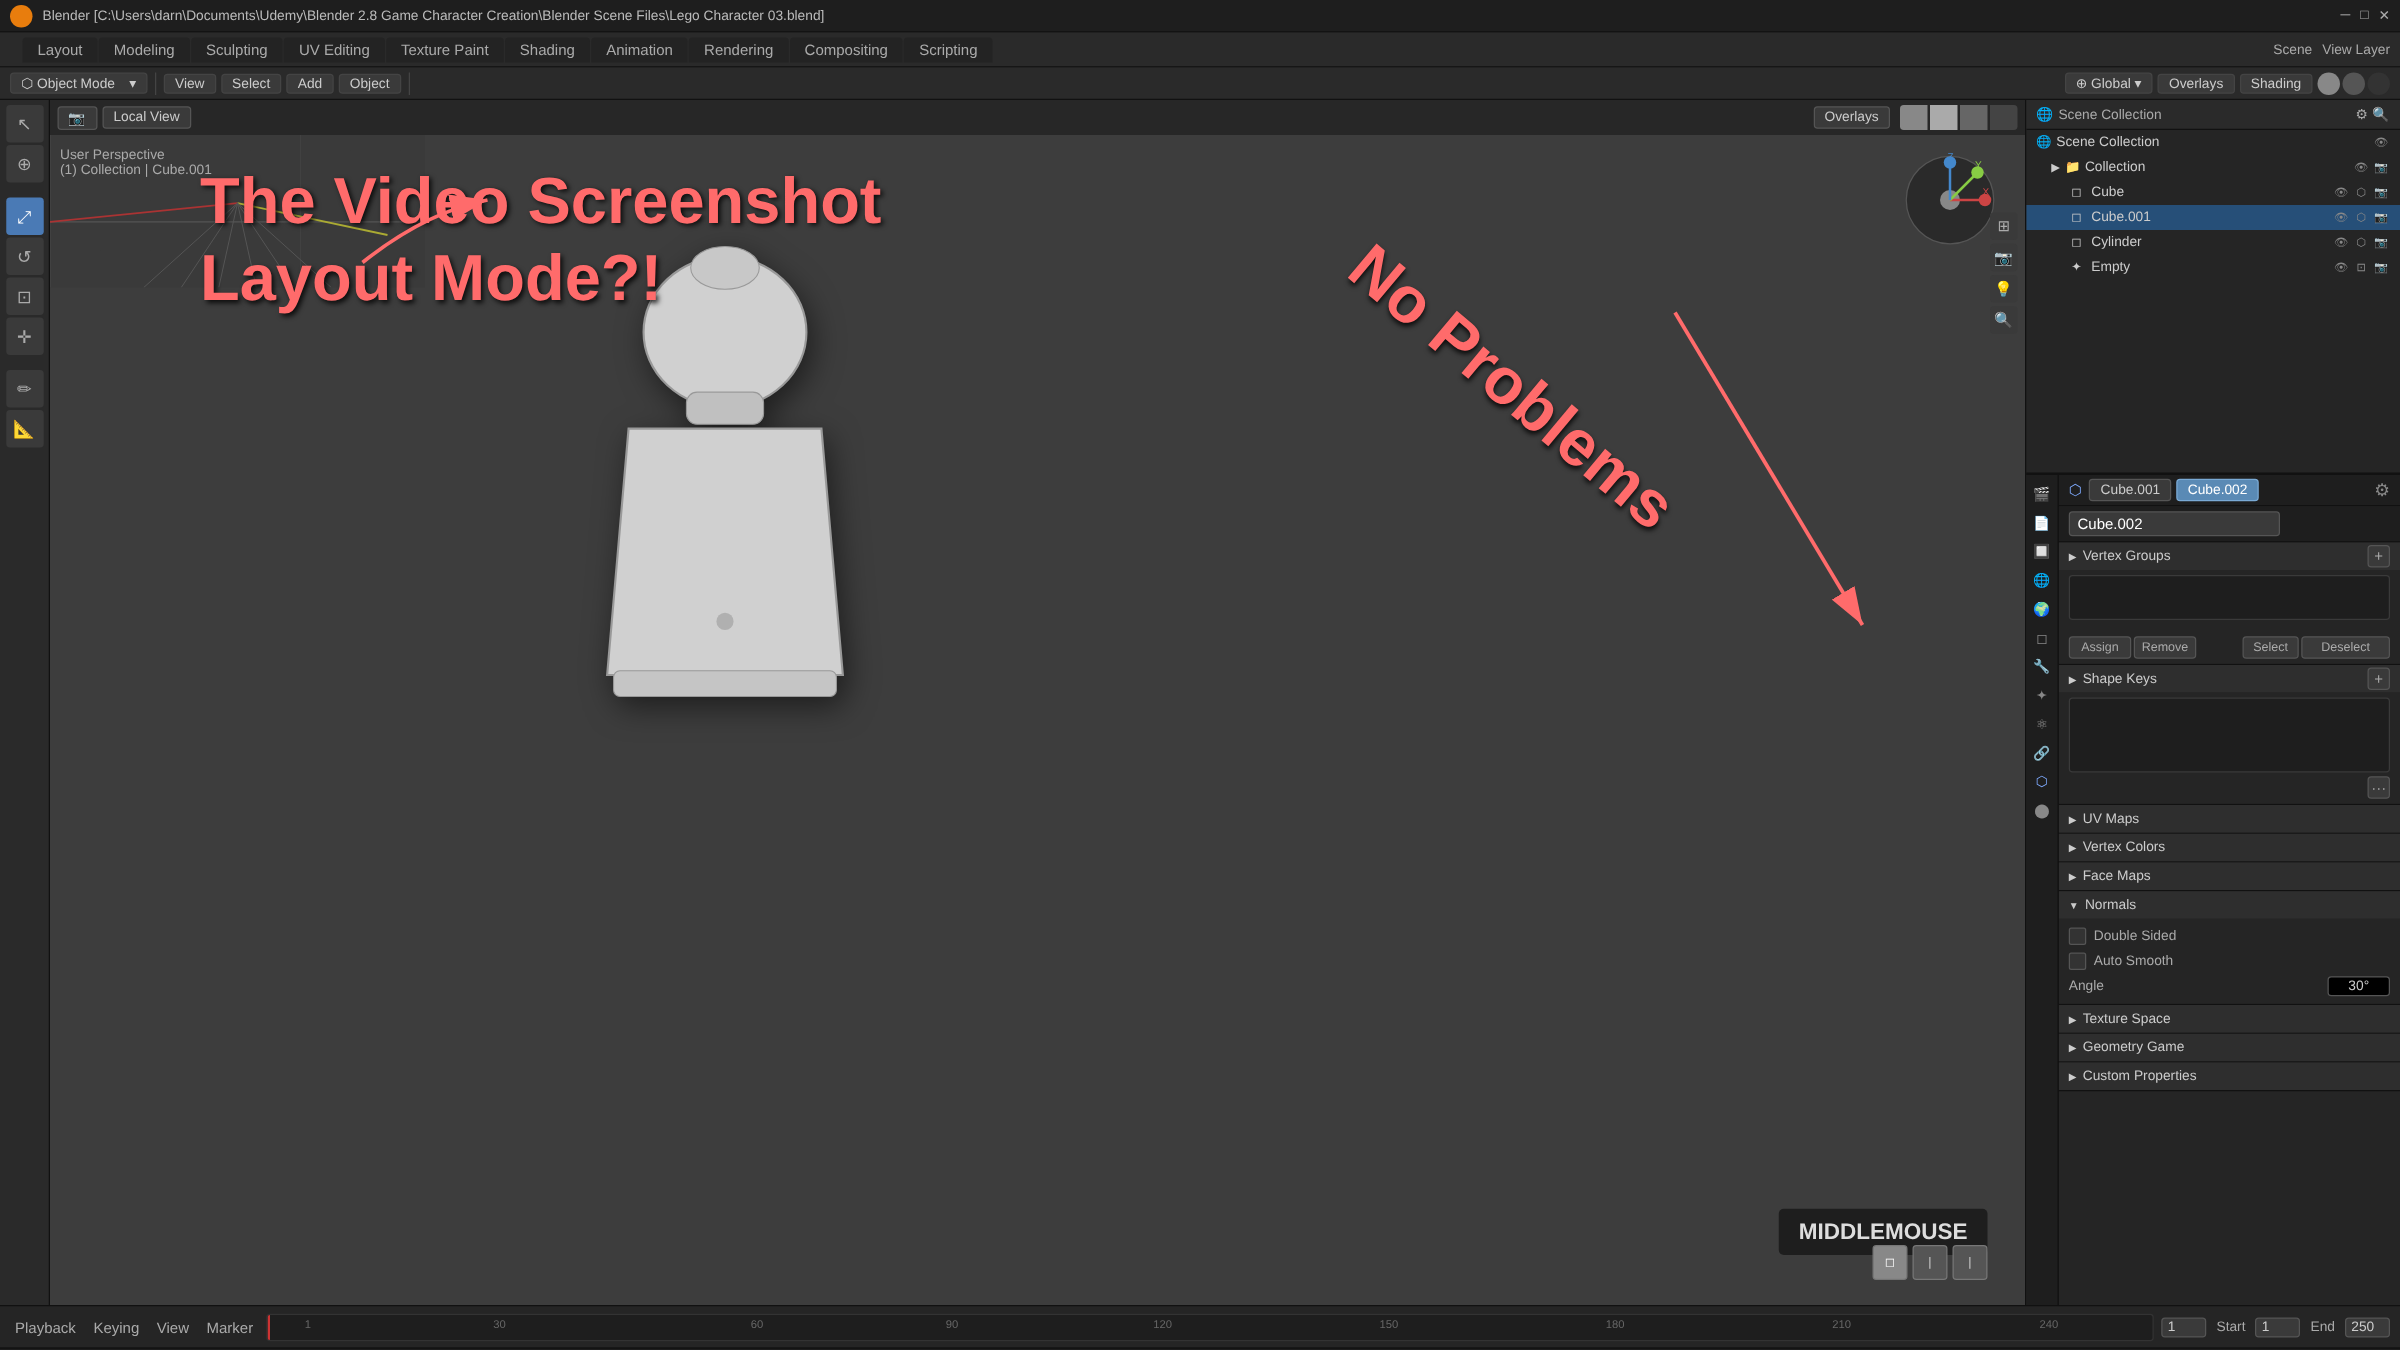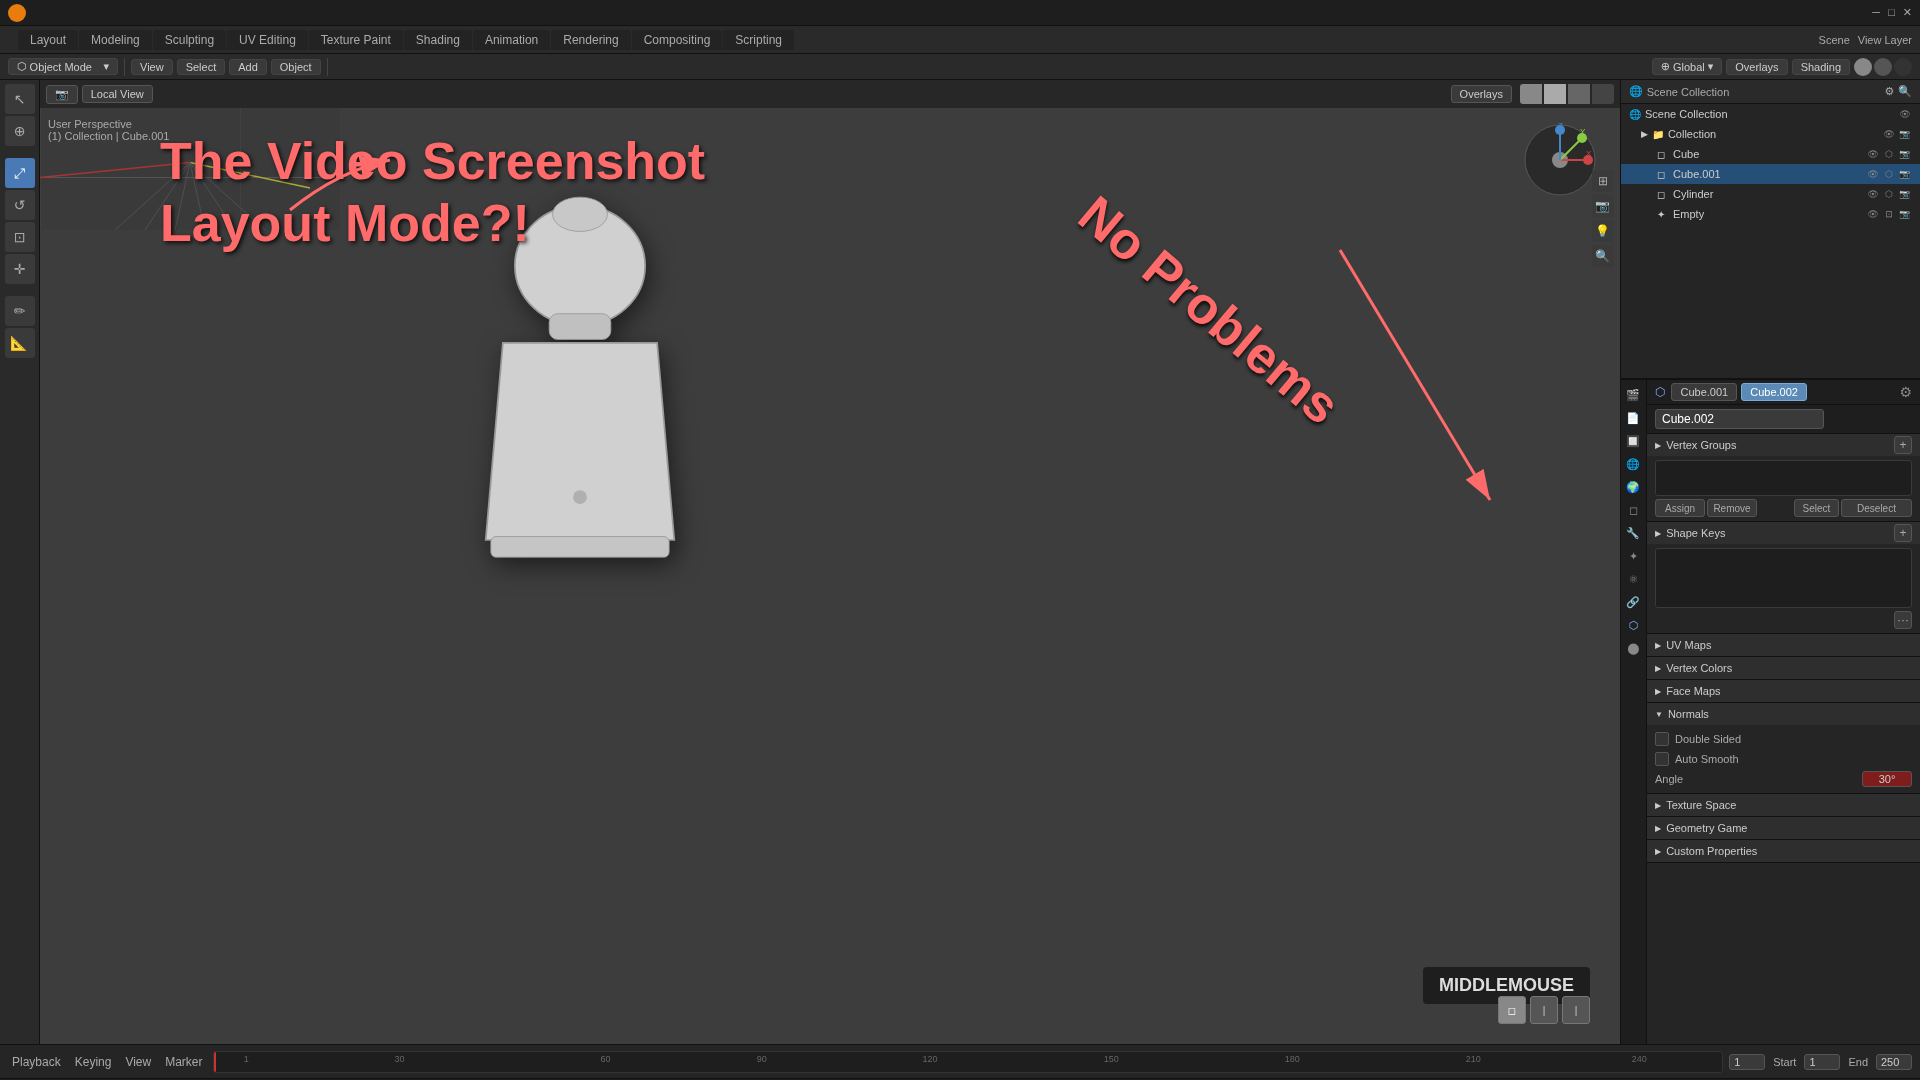--- a/index.html
+++ b/index.html
@@ -405,21 +405,21 @@
       font-size: 11px;
       color: #aaa;
     }
     .normals-angle-row {
       display: flex;
       align-items: center;
       justify-content: space-between;
       padding: 2px 0;
     }
     .angle-field {
-      background: #7f1d1d;
+      background: #000000;
       border: 1px solid #555;
       border-radius: 3px;
       color: #ccc;
       font-size: 11px;
       padding: 1px 4px;
       width: 50px;
       text-align: center;
     }
 
     
@@ -439,20 +439,21 @@
       color: #fff;
       font-size: 12px;
       padding: 2px 6px;
     }
   </style>
 </head>
 <body>
 
 <div id="top-bar">
   <div class="blender-logo"></div>
+  <span class="title">Blender [C:\Users\darn\Documents\Udemy\Blender 2.8 Game Character Creation\Blender Scene Files\Lego Character 03.blend]</span>
   <div style="display:flex;gap:8px;margin-left:auto;font-size:11px;color:#aaa;">
     <span>─</span>
     <span>□</span>
     <span>✕</span>
   </div>
 </div>
 
 <div id="menu-bar">
   <div class="workspace-tabs">
     <div class="workspace-tab">Layout</div>
@@ -740,21 +741,21 @@
             <span class="tri">▶</span>
             <span>Vertex Groups</span>
             <div style="margin-left:auto;display:flex;gap:2px;">
               <div class="ctrl-btn">+</div>
             </div>
           </div>
           <div class="section-content">
             <div class="data-list">
               
             </div>
-            <div style="display:flex;justify-content:space-between;margin-top:3px;">
+            <div style="display:flex;justify-content:space-between;margin-top:13px;">
               <div style="display:flex;gap:2px;">
                 <div class="ctrl-btn" style="width:50px;font-size:10px;">Assign</div>
                 <div class="ctrl-btn" style="width:50px;font-size:10px;">Remove</div>
               </div>
               <div style="display:flex;gap:2px;">
                 <div class="ctrl-btn" style="width:45px;font-size:10px;">Select</div>
                 <div class="ctrl-btn" style="width:71px;font-size:10px;">Deselect</div>
               </div>
             </div>
           </div>

